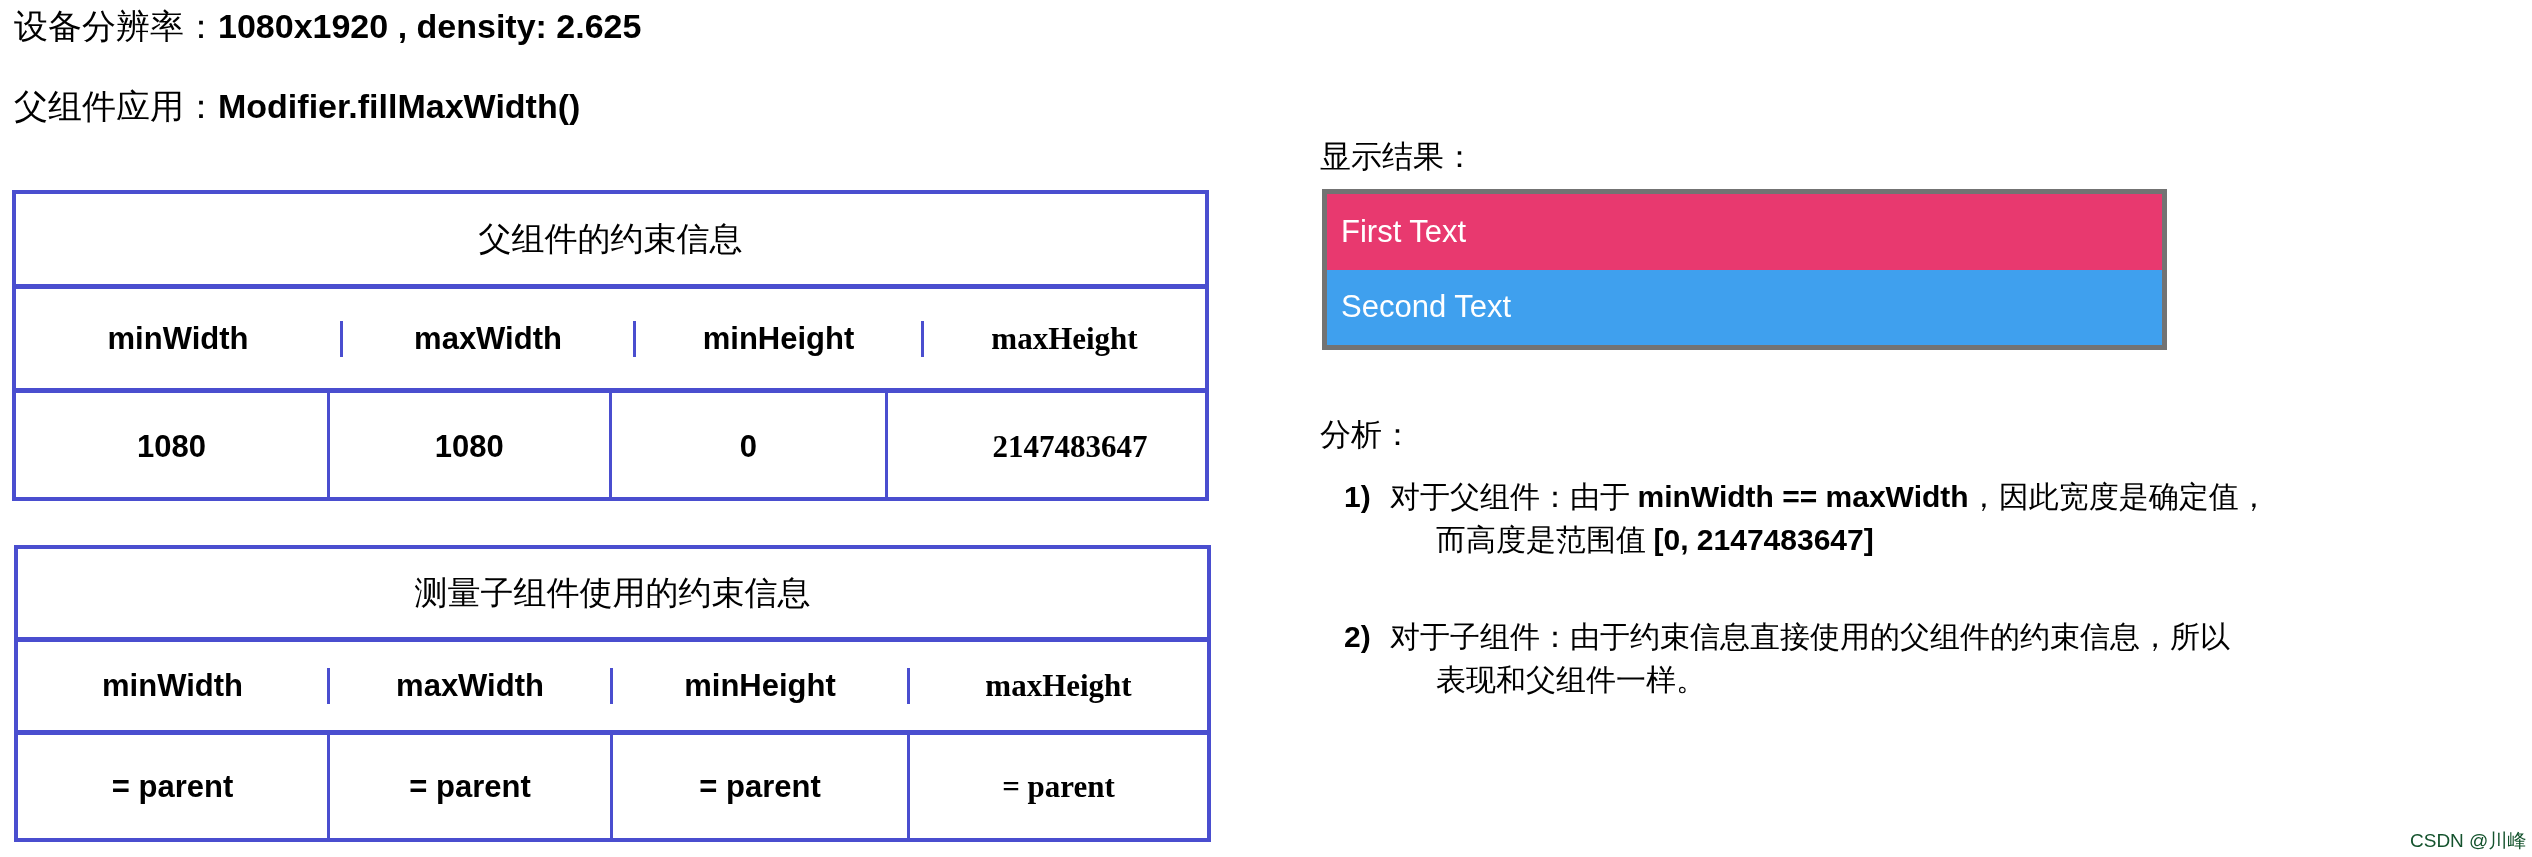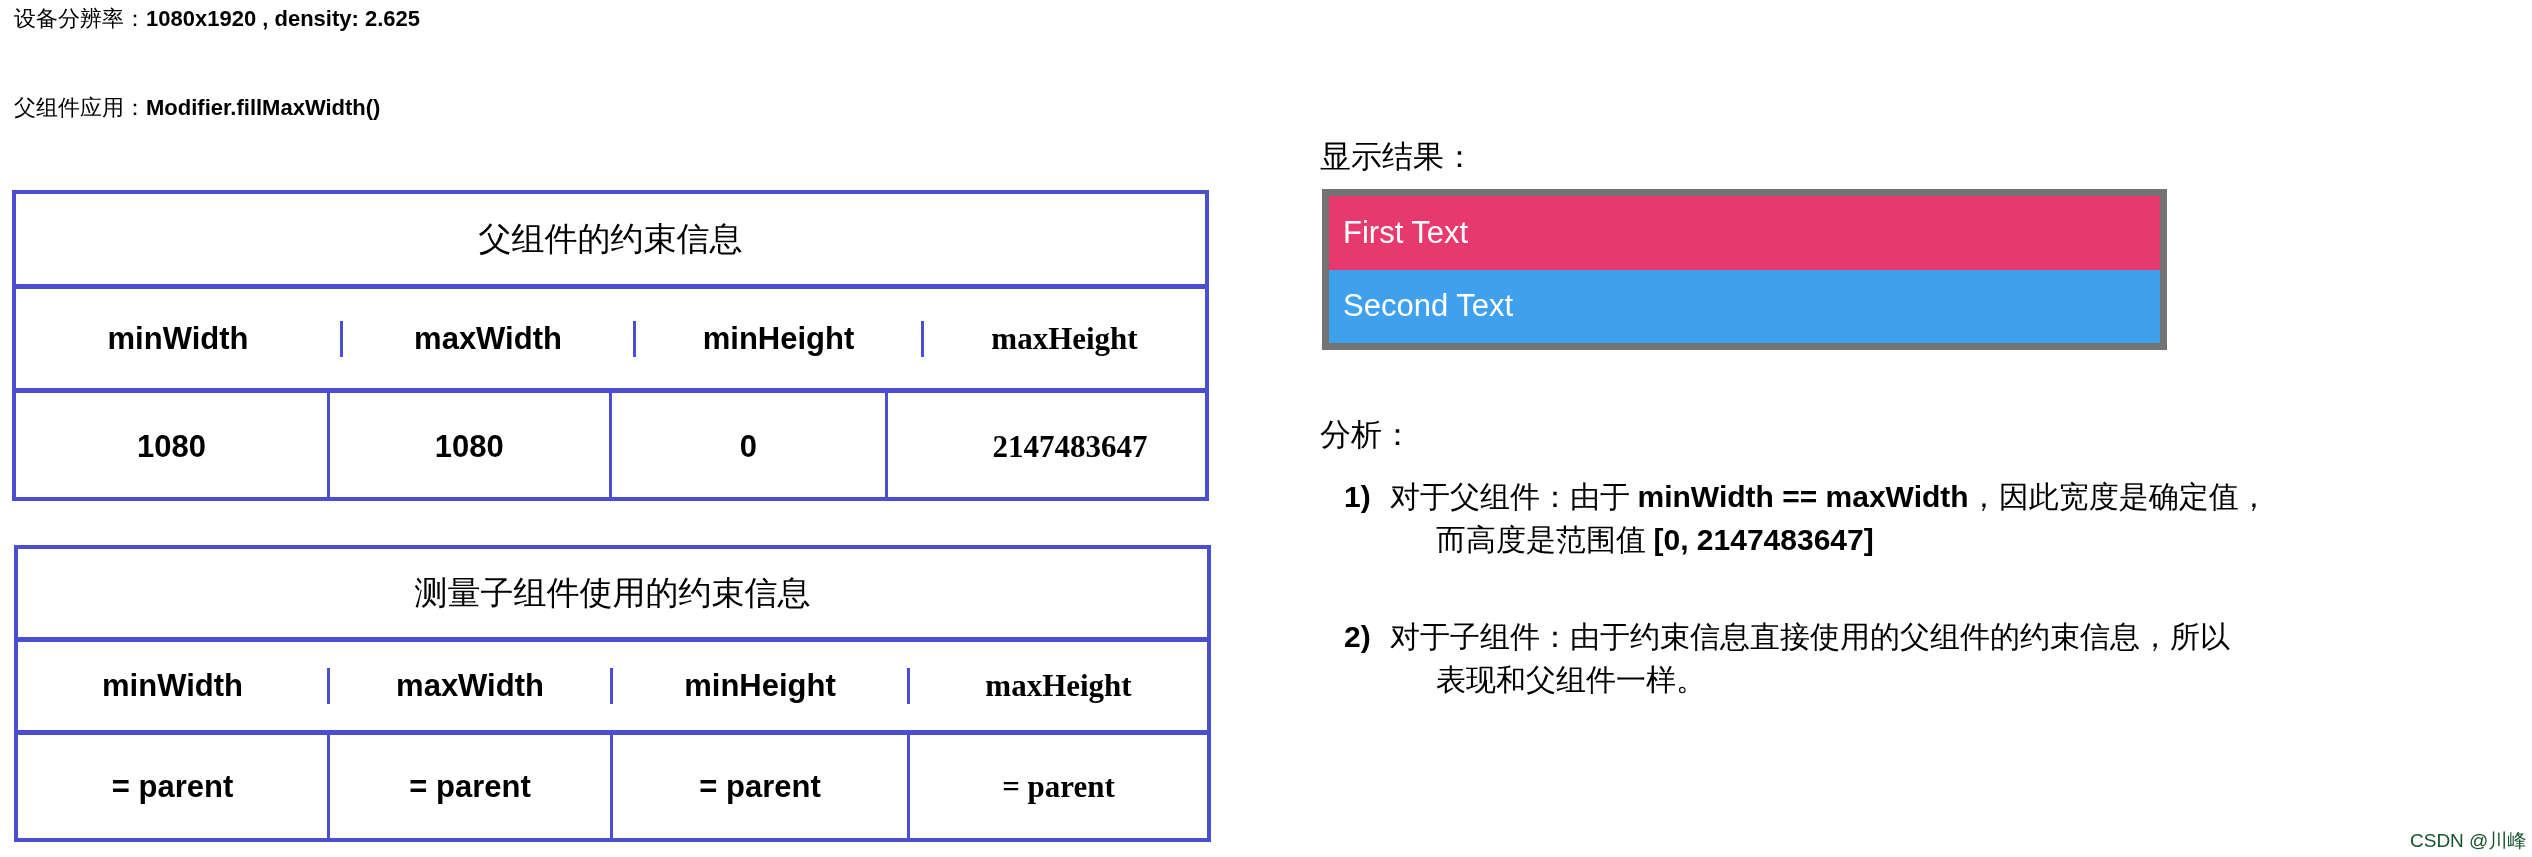--- a/index.html
+++ b/index.html
@@ -11,21 +11,21 @@
     width: 2532px;
     height: 857px;
     position: relative;
     font-family: "Liberation Sans", "DejaVu Sans", sans-serif;
     overflow: hidden;
   }
   .abs { position: absolute; }
 
   
   .head-line {
-    font-size: 22px;
+    font-size: 34px;
     color: #000;
     white-space: nowrap;
     font-family: "Liberation Serif", "DejaVu Serif", serif;
   }
   .head-line .lbl { font-weight: 400; }
   .head-line .val {
     font-weight: bold;
     font-family: "Liberation Sans", "DejaVu Sans", sans-serif;
   }
 
@@ -68,21 +68,21 @@
   
   .right-label {
     font-size: 31px;
     font-family: "Liberation Serif", "DejaVu Serif", serif;
     color: #000;
     white-space: nowrap;
     text-align: right;
   }
   .preview-box {
     box-sizing: border-box;
-    border: 7px solid #737373;
+    border: 5px solid #737373;
     background: #ef4444;
   }
   .preview-row {
     display: flex;
     align-items: center;
     box-sizing: border-box;
   }
   .preview-row span {
     color: #ffffff;
     font-size: 31px;
@@ -124,21 +124,21 @@
     white-space: nowrap;
   }
 </style>
 </head>
 <body>
 
 <div class="abs head-line" style="left:14px; top:4px;">
   <span class="lbl">设备分辨率：</span><span class="val">1080x1920 , density:  2.625</span>
 </div>
 
-<div class="abs head-line" style="left:14px; top:84px;margin-top:9px;">
+<div class="abs head-line" style="left:14px; top:84px;">
   <span class="lbl">父组件应用：</span><span class="val">Modifier.fillMaxWidth()</span>
 </div>
 
 <div class="abs ctable" style="left:12px; top:190px; width:1197px; height:311px;">
   <div class="ctable-title" style="height:95px;">父组件的约束信息</div>
   <div class="ctable-row hdr" style="height:104px;">
     <div class="ccell" style="width:327px;">minWidth</div>
     <div class="ccell" style="width:293px;">maxWidth</div>
     <div class="ccell" style="width:288px;">minHeight</div>
     <div class="ccell" style="width:281px;">maxHeight</div>

